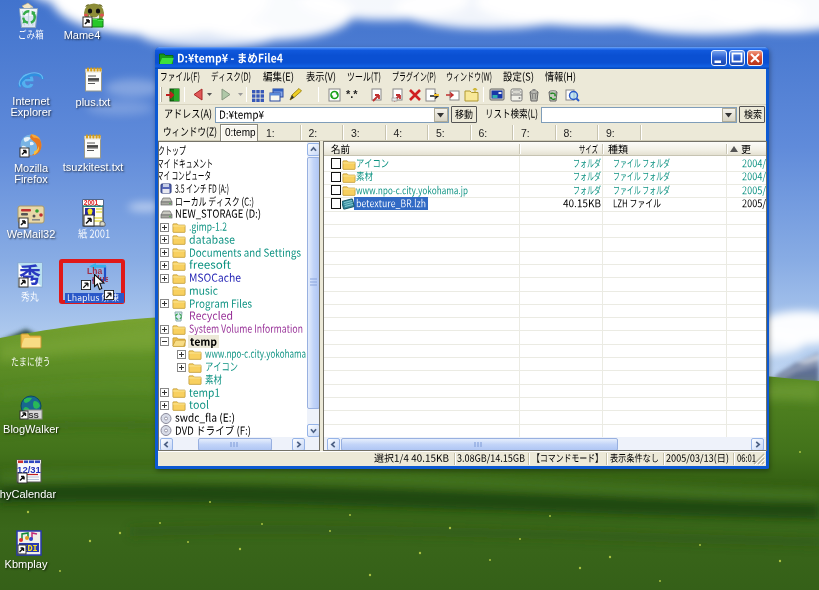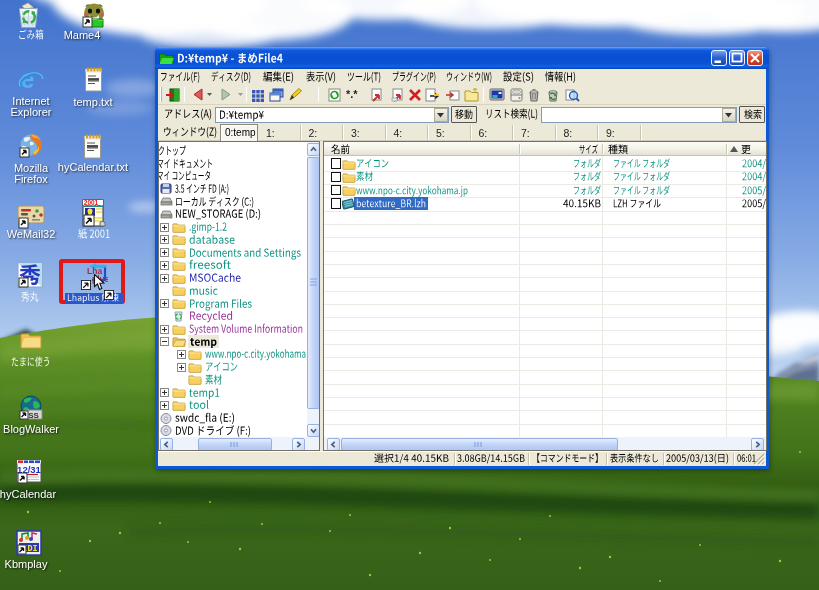--- a/index.html
+++ b/index.html
@@ -146,21 +146,21 @@
         <rect x="12.6" y="0.5" width="2" height="4" rx=".8"></rect>
         <rect x="15.4" y="0.5" width="2" height="4" rx=".8"></rect>
       </g>
 <g stroke="#555" stroke-width="1">
         <path d="M4,9 h8 M4,11.5 h11 M4,14 h11 M4,16.5 h7"></path>
       </g>
 <g stroke="#333" stroke-width="1.4">
         <path d="M4,12.8 h11"></path>
       </g>
 </svg></div>
-<div class="lbl" style="left:48px;top:97px;width:90px">temp.txt</div>
+<div class="lbl" style="left:48px;top:97px;width:90px">plus.txt</div>
 <div class="ab" style="left:18px;top:133px;line-height:0"><svg width="26" height="26" viewBox="0 0 26 26">
 <circle cx="13" cy="12" r="10.5" fill="#78b4e4"></circle>
 <path d="M6,5 Q10,3 13,5 Q11,8 7,9 Q5,7 6,5 Z M4,13 Q7,12 9,15 Q8,18 5,17 Q3,15 4,13 Z M12,9 Q15,8 16,11 Q14,13 12,12 Z" fill="#e8f2f8"></path>
 <path d="M13,1.5 C19,1.5 23.5,6.5 23.5,12 C23.5,18.5 19,23 13,22.5 C17,21 19.5,17.5 19,13.5 C18.6,10 16,8.5 14,7 C12,5.5 11.5,3.5 13,1.5 Z" fill="#e87820"></path>
 <path d="M13,1.5 C17,1 21,3.5 22.8,7.5 C21,5.5 18,4.5 16,5 C14.5,3.8 13.5,2.5 13,1.5 Z" fill="#f8a838"></path>
 <path d="M5,20 C8,22.5 11,23 13,22.5 C10,21.5 8,19.5 7.5,17 Q5.5,18.5 5,20 Z" fill="#e87820"></path>
 <path d="M16,22 C19.5,20.5 21.5,17 21,13 C20,16 18,18 16,18.5 Z" fill="#f8c040"></path>
 <rect x="2" y="15" width="9" height="9" fill="#fff" stroke="#333" stroke-width="1"></rect>
 <path d="M4,21.5 L8,17.5 M8,17.5 L8,20.5 M8,17.5 L5,17.5" stroke="#111" stroke-width="1.5" fill="none"></path>
 </svg></div>
@@ -175,21 +175,21 @@
         <rect x="12.6" y="0.5" width="2" height="4" rx=".8"></rect>
         <rect x="15.4" y="0.5" width="2" height="4" rx=".8"></rect>
       </g>
 <g stroke="#555" stroke-width="1">
         <path d="M4,9 h8 M4,11.5 h11 M4,14 h11 M4,16.5 h7"></path>
       </g>
 <g stroke="#333" stroke-width="1.4">
         <path d="M4,12.8 h11"></path>
       </g>
 </svg></div>
-<div class="lbl" style="left:48px;top:162px;width:90px">hyCalendar.txt</div>
+<div class="lbl" style="left:48px;top:162px;width:90px">tsuzkitest.txt</div>
 <div class="ab" style="left:17px;top:203px;line-height:0"><svg width="28" height="26" viewBox="0 0 28 26">
 <rect x="1" y="3" width="26" height="17" rx="2" fill="#e8d8a8" stroke="#a89868" stroke-width="1"></rect>
 <rect x="4" y="6" width="10" height="2.4" rx="1" fill="#c03030"></rect>
 <rect x="4" y="10" width="7" height="2.4" rx="1" fill="#555"></rect>
 <circle cx="20" cy="8" r="1.8" fill="#30a030"></circle>
       <circle cx="24" cy="12" r="1.8" fill="#c03030"></circle>
 <circle cx="17" cy="13" r="1.5" fill="#555"></circle>
       <rect x="15" y="16" width="8" height="1.6" fill="#888"></rect>
 <rect x="2" y="15" width="9" height="10" fill="#fff" stroke="#333" stroke-width="1"></rect>
 <path d="M4,22 L8,18 M8,18 L8,21 M8,18 L5,18" stroke="#111" stroke-width="1.5" fill="none"></path>

